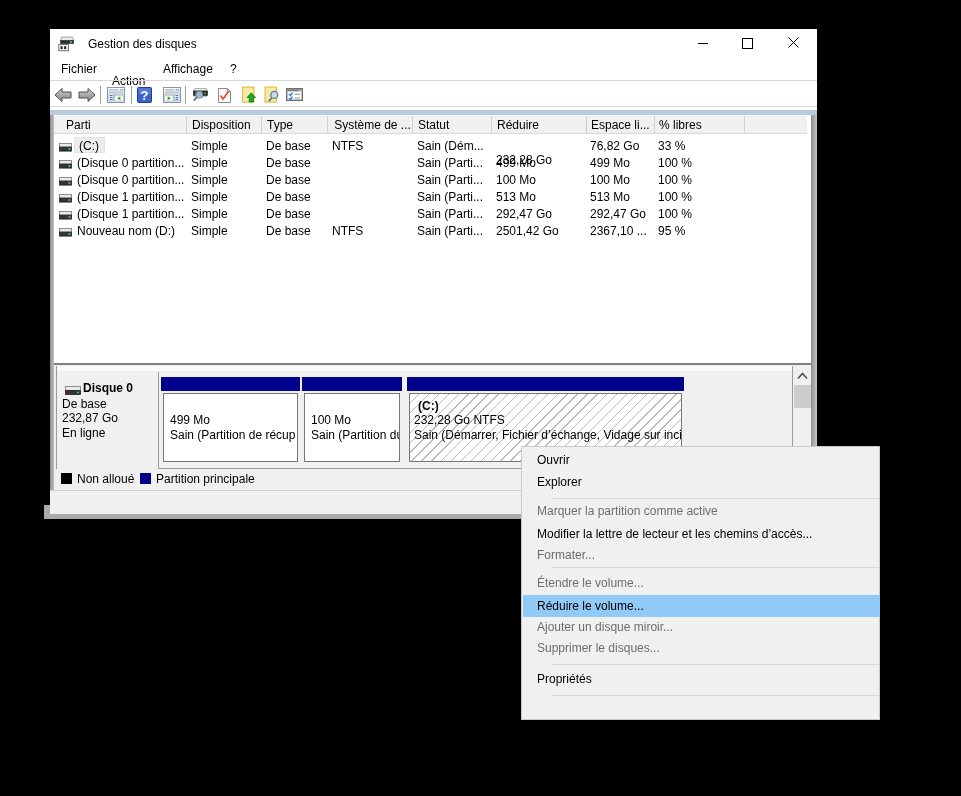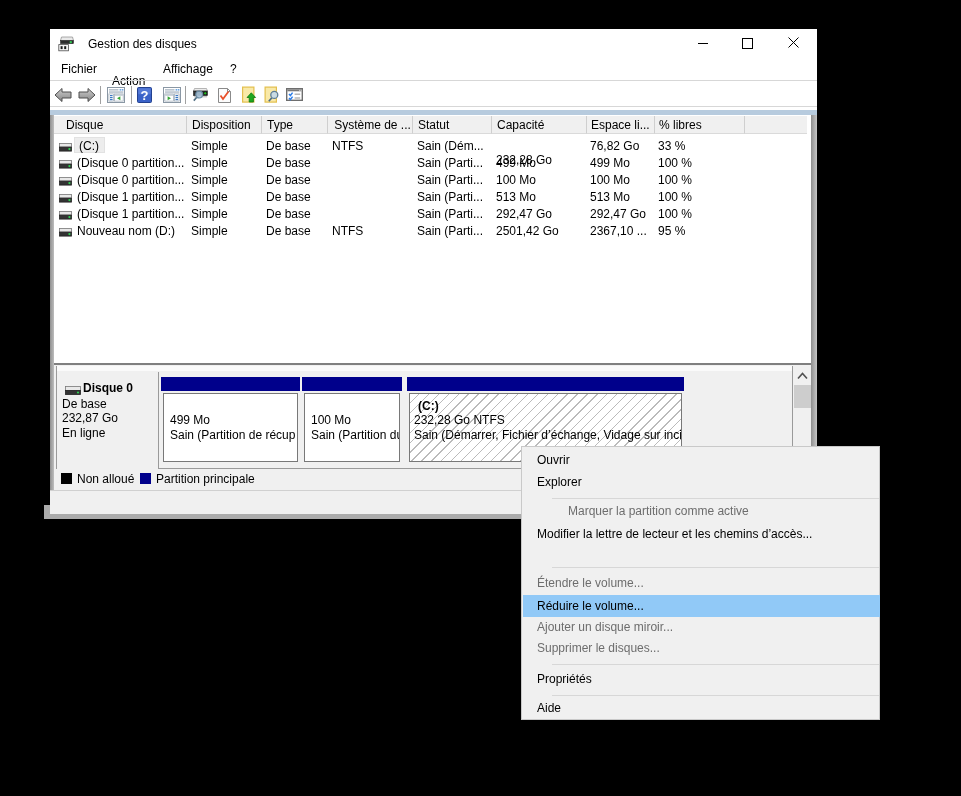--- a/index.html
+++ b/index.html
@@ -135,26 +135,26 @@
     </div>
   <div class="abs hline" style="left:0;top:77px;width:767px;"></div>
 
   <div class="abs" style="left:0;top:81px;width:767px;height:6px;background:#b7cbde;"></div>
   <div class="abs" style="left:0;top:86px;width:4px;height:375px;background:linear-gradient(to right,#8f8f8f,#bdbdbd);"></div>
   <div class="abs" style="left:761px;top:86px;width:6px;height:375px;background:linear-gradient(to right,#8f8f8f,#c6c6c6);"></div>
 
   <div class="abs" style="left:4px;top:86px;width:757px;height:248px;background:#fff;"></div>
 
   <div class="abs" id="lvheader" style="left:4px;top:87px;width:757px;height:18px;">
-      <div class="hdrcell" style="left:0px;width:133px;padding-left:12px;">Disque</div>
+      <div class="hdrcell" style="left:0px;width:133px;padding-left:12px;">Parti</div>
       <div class="hdrcell" style="left:133px;width:75px;padding-left:5px;">Disposition</div>
       <div class="hdrcell" style="left:208px;width:66px;padding-left:5px;">Type</div>
       <div class="hdrcell" style="left:274px;width:85px;padding-left:5px;text-align:center;">Système de ...</div>
       <div class="hdrcell" style="left:359px;width:79px;padding-left:5px;">Statut</div>
-      <div class="hdrcell" style="left:438px;width:95px;padding-left:5px;">Capacité</div>
+      <div class="hdrcell" style="left:438px;width:95px;padding-left:5px;">Réduire</div>
       <div class="hdrcell" style="left:533px;width:68px;padding-left:4px;">Espace li...</div>
       <div class="hdrcell" style="left:601px;width:90px;padding-left:4px;">% libres</div>
       <div class="hdrcell" style="left:691px;width:62px;padding-left:0px;border-right:none;"></div>
     </div>
 
   <div class="abs" id="lvrows" style="left:4px;top:108px;width:757px;height:110px;">
       <div class="cell" style="left:5px;top:4px;"><svg width="13" height="9" viewBox="0 0 13 9">
           <rect x="0.5" y="0.5" width="12" height="3.6" fill="#e8e8e8" stroke="#777" stroke-width="0.8"></rect>
           <rect x="0.5" y="4.1" width="12" height="4" fill="#333" stroke="#222" stroke-width="0.8"></rect>
           <circle cx="10.4" cy="6.1" r="1.1" fill="#2fd153"></circle>
@@ -290,24 +290,24 @@
   <div class="abs" style="left:0;top:462px;width:767px;height:23px;background:#f0f0f0;"></div>
 </div>
 
 <div class="abs" style="left:44px;top:505px;width:6px;height:14px;background:#ababab;"></div>
 <div class="abs" style="left:44px;top:514px;width:778px;height:5px;background:#ababab;"></div>
 
 <div class="abs" id="cmenu" style="left:521px;top:446px;width:359px;height:274px;background:#f0f0f0;border:1px solid #c9c9c9;box-sizing:border-box;">
   <div class="mi" style="top:2px;">Ouvrir</div>
   <div class="mi" style="top:24px;">Explorer</div>
   <div class="msep" style="top:51px;"></div>
-  <div class="mi dis" style="top:53px;margin-left:31px;">Marquer la partition comme active</div>
+  <div class="mi dis" style="top:53px;">Marquer la partition comme active</div>
   <div class="mi" style="top:76px;">Modifier la lettre de lecteur et les chemins d’accès...</div>
+  <div class="mi dis" style="top:97px;">Formater...</div>
   <div class="msep" style="top:120px;"></div>
   <div class="mi dis" style="top:125px;">Étendre le volume...</div>
   <div class="mi dis" style="top:169px;">Ajouter un disque miroir...</div>
   <div class="mi" style="top:148px;background:#91c9f7;">Réduire le volume...</div>
   <div class="mi dis" style="top:190px;">Supprimer le disques...</div>
   <div class="msep" style="top:217px;"></div>
   <div class="mi" style="top:221px;">Propriétés</div>
   <div class="msep" style="top:248px;"></div>
-  <div class="mi" style="top:250px;">Aide</div>
 </div>
 
 </body></html>

